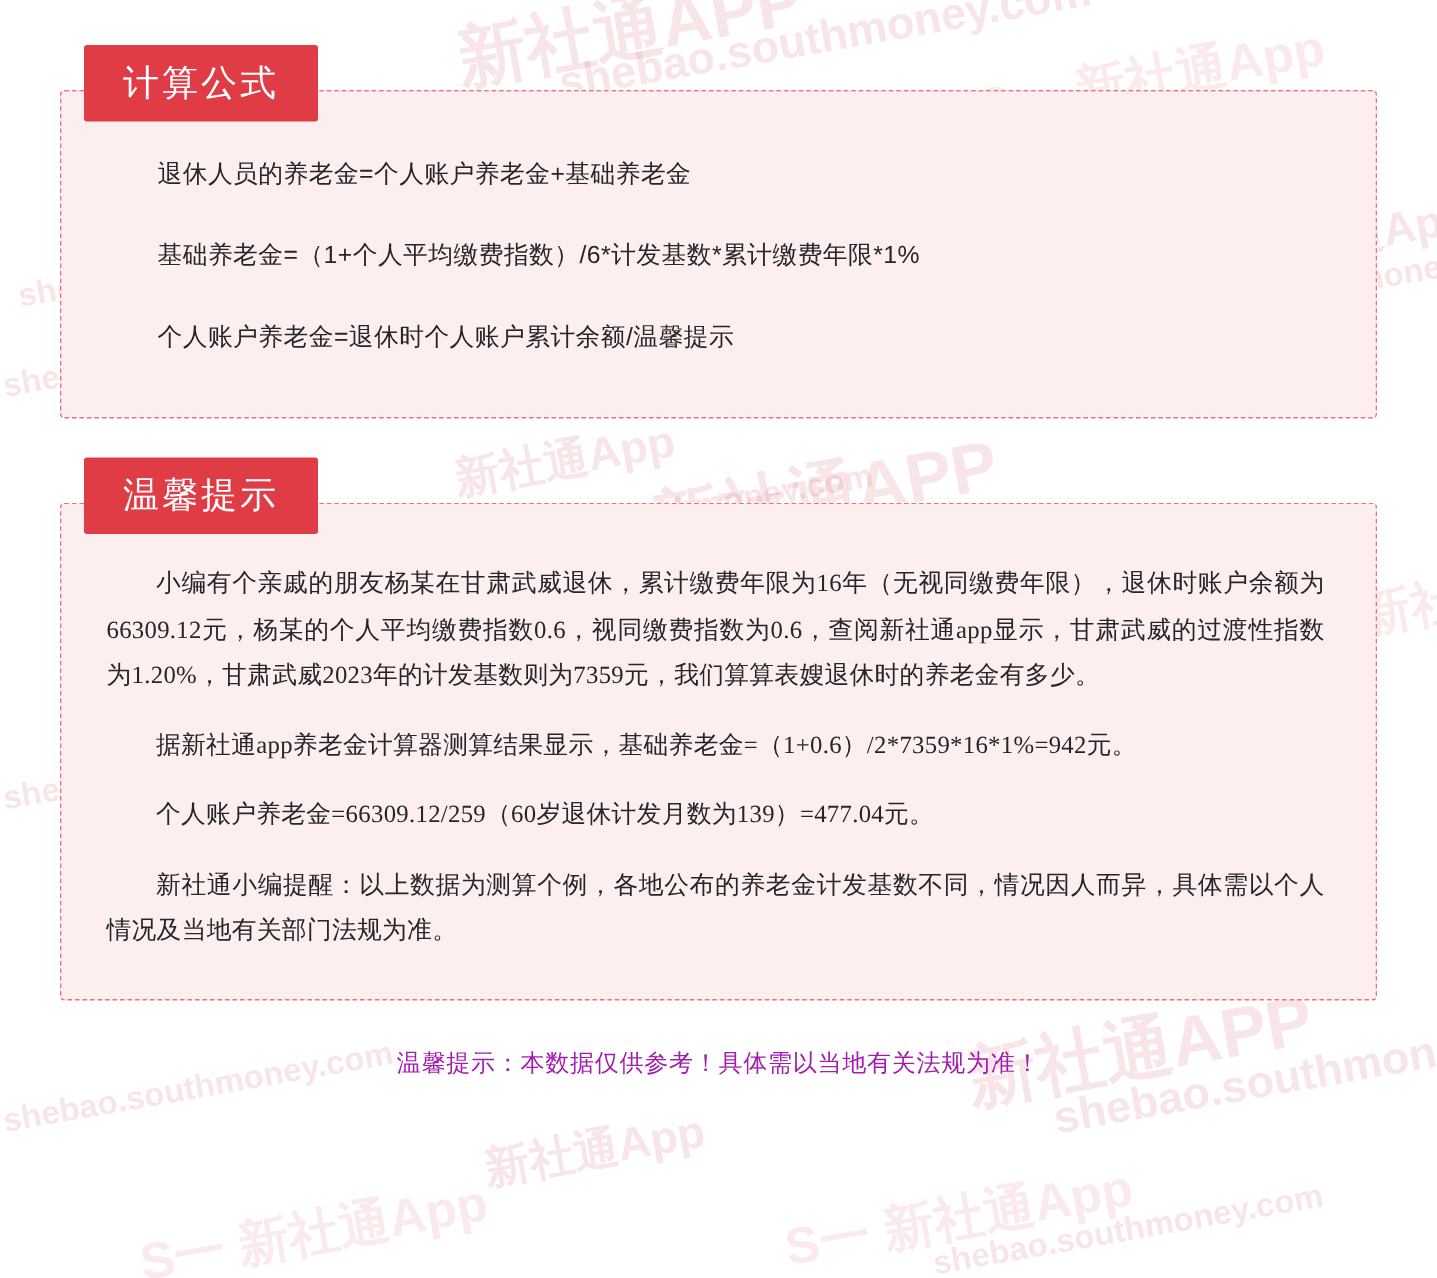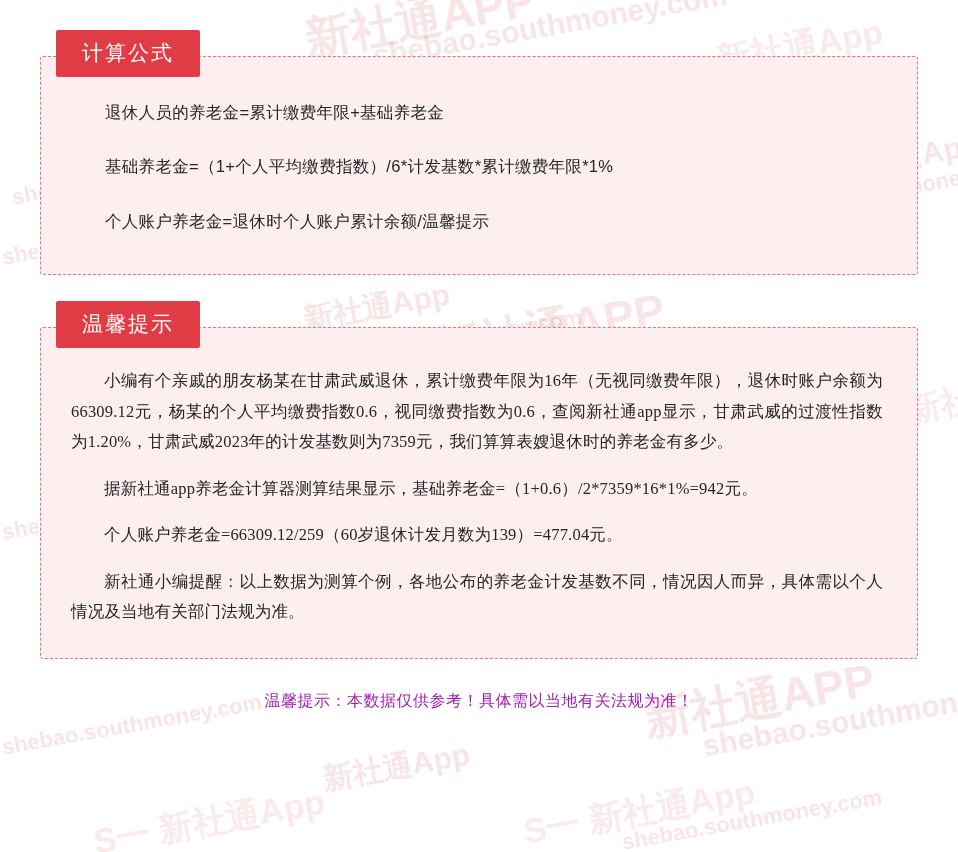--- a/index.html
+++ b/index.html
@@ -51,21 +51,21 @@
     position: relative;
     margin: 0 40px;
   }
 
   .section-header {
     position: relative;
     z-index: 20;
     display: inline-block;
     background: #e03c45;
     color: #ffffff;
-    font-size: 21px;
+    font-size: 24px;
     letter-spacing: 2px;
     font-weight: normal;
     padding: 9px 26px 10px 26px;
     margin-left: 16px;
     border-radius: 2px;
   }
 
   .section-body {
     position: relative;
     margin-top: -21px;
@@ -140,21 +140,21 @@
   <div class="wm sm" style="left:620px; top:830px; transform:rotate(-10deg);">shebao.southmoney.com</div>
 </div>
 
 <div id="page">
 
   <div class="top-spacer"></div>
 
   <div class="section" id="section-formula">
     <div class="section-header">计算公式</div>
     <div class="section-body">
-      <p class="formula-line">退休人员的养老金=累计缴费年限+基础养老金</p>
+      <p class="formula-line">退休人员的养老金=个人账户养老金+基础养老金</p>
       <p class="formula-line">基础养老金=（1+个人平均缴费指数）/6*计发基数*累计缴费年限*1%</p>
       <p class="formula-line">个人账户养老金=退休时个人账户累计余额/温馨提示</p>
     </div>
   </div>
 
   <div class="spacer"></div>
 
   <div class="section" id="section-example">
     <div class="section-header">温馨提示</div>
     <div class="section-body">

